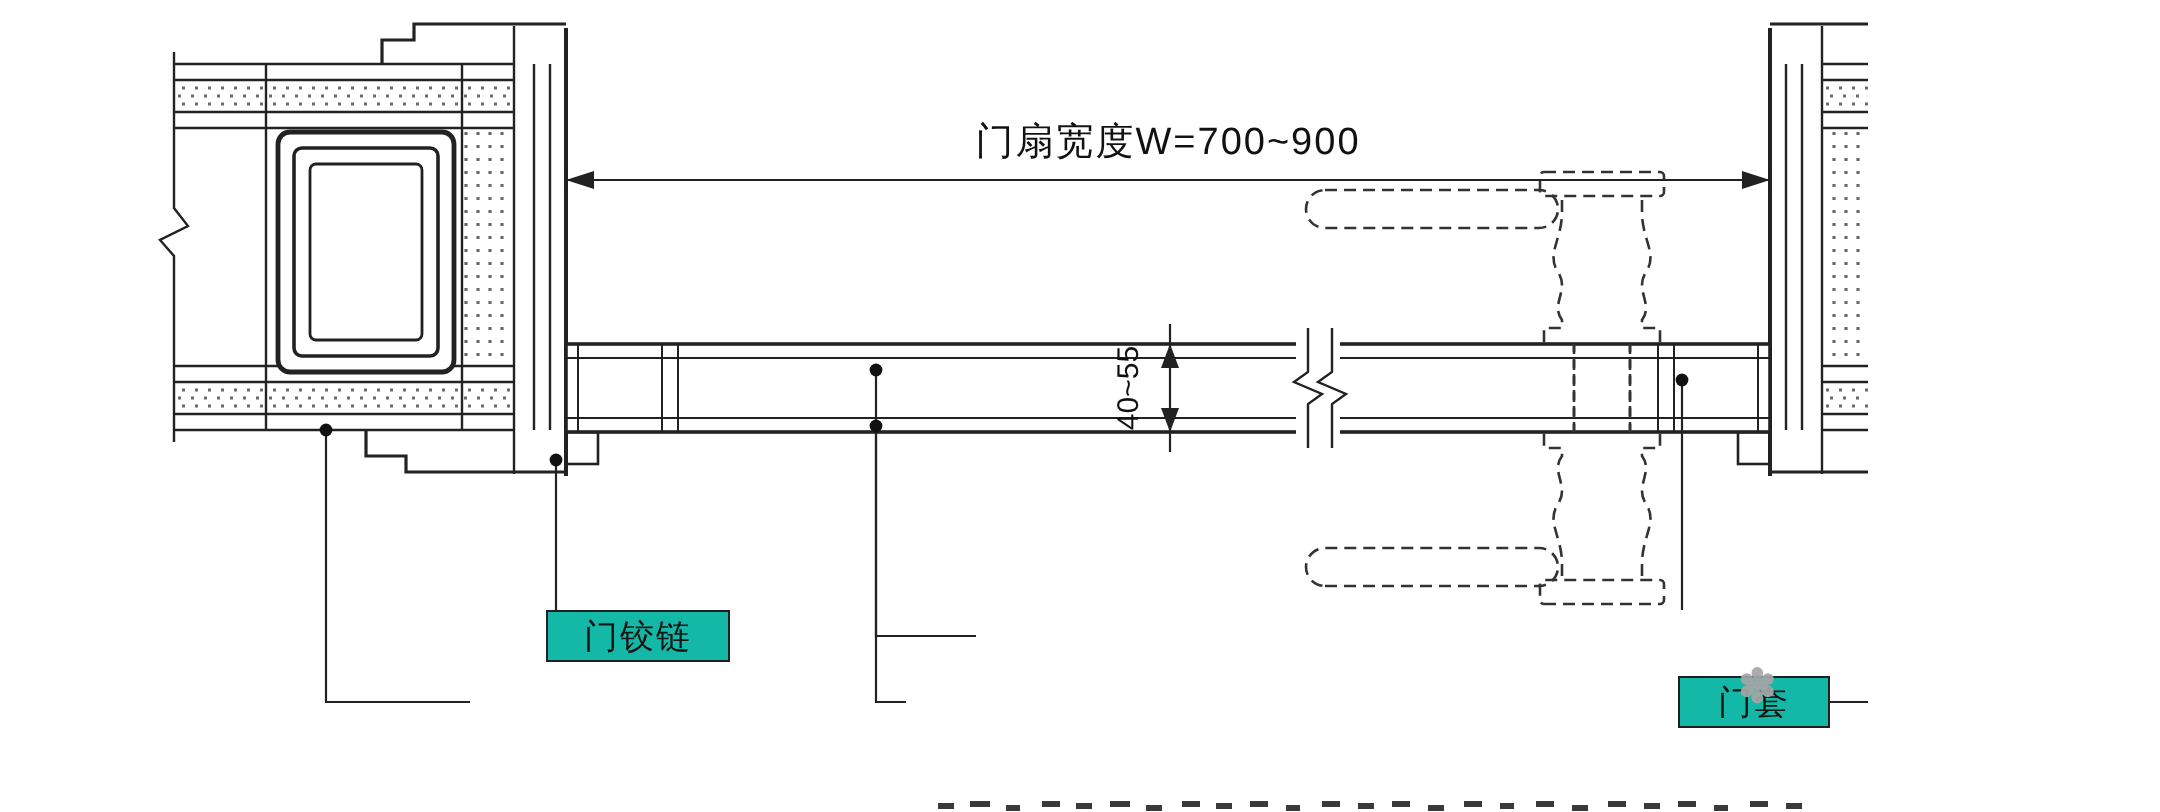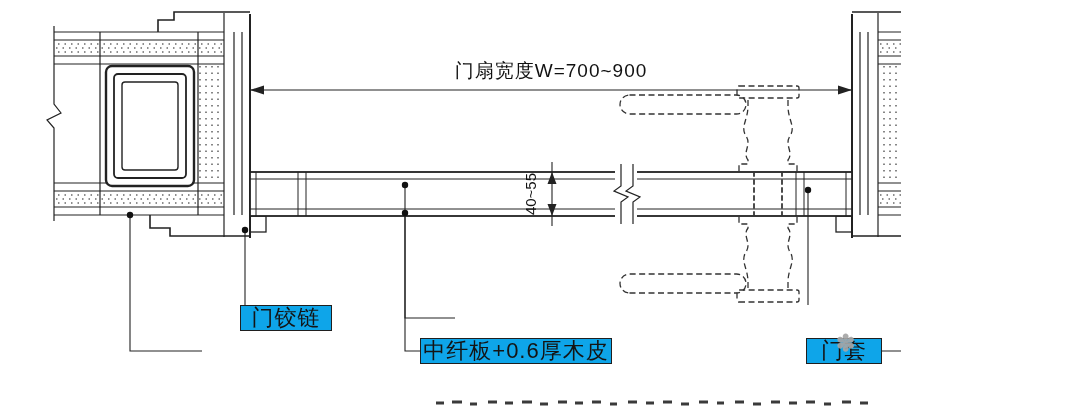--- a/index.html
+++ b/index.html
@@ -1,23 +1,23 @@
 <!DOCTYPE html>
 <html><head>
 <meta charset="utf-8">
 <style>
   * { margin:0; padding:0; box-sizing:border-box; }
   html,body { background:#fff; }
   body { font-family:"Liberation Sans", sans-serif; }
-  .canvas { position:relative; width:901px; height:406px; background:#fff; overflow:hidden; }
+  .canvas { position:relative; width:901px; height:406px; background:#fff; overflow:hidden;margin-left:33px; }
   .canvas > svg { position:absolute; left:0; top:0; }
   .callout {
-    position:absolute; border:1.5px solid #1f1f1f; background:#0ea5e9;
+    position:absolute; border:1.5px solid #1f1f1f; background:#14b8a6;
     display:flex; align-items:center; justify-content:center;
-    font-size:22px; color:#141414; white-space:nowrap; letter-spacing:1px;
+    font-size:17px; color:#141414; white-space:nowrap; letter-spacing:1px;
   }
   .watermark {
     position:absolute; display:flex; align-items:center; gap:6px;
     color:#a6a6a6; font-size:27px; font-weight:600; letter-spacing:2px;
     opacity:.92; white-space:nowrap;
   }
   .watermark .logo { font-size:23px; }
   svg text { font-family:"Liberation Sans", sans-serif; }
 </style>
 </head>
@@ -131,20 +131,19 @@
 
     <g stroke="#3a3a3a" stroke-width="3">
       <path d="M436,403 h8 M452,402 h10 M470,404 h7 M488,402 h9 M505,403 h8 M522,402 h10
                M540,404 h8 M558,402 h9 M575,403 h8 M592,402 h9 M610,404 h7 M628,402 h9
                M646,403 h8 M663,402 h9 M681,404 h8 M699,402 h9 M717,403 h7 M735,402 h9
                M753,404 h8 M771,402 h9 M789,403 h8 M806,402 h9 M824,404 h7 M842,402 h9 M860,403 h8"></path>
     </g>
   </svg>
 
   <div class="callout" style="left:240px; top:305px; width:92px;  height:26px">门铰链</div>
-  <div class="callout" style="left:420px; top:338px; width:192px; height:26px">中纤板+0.6厚木皮</div>
   <div class="callout" style="left:806px; top:338px; width:76px;  height:26px">门套</div>
 
   <div class="watermark" style="left:836px; top:330px">
     <span class="logo">✽</span>
   </div>
 
 </div>
 
 </body></html>

